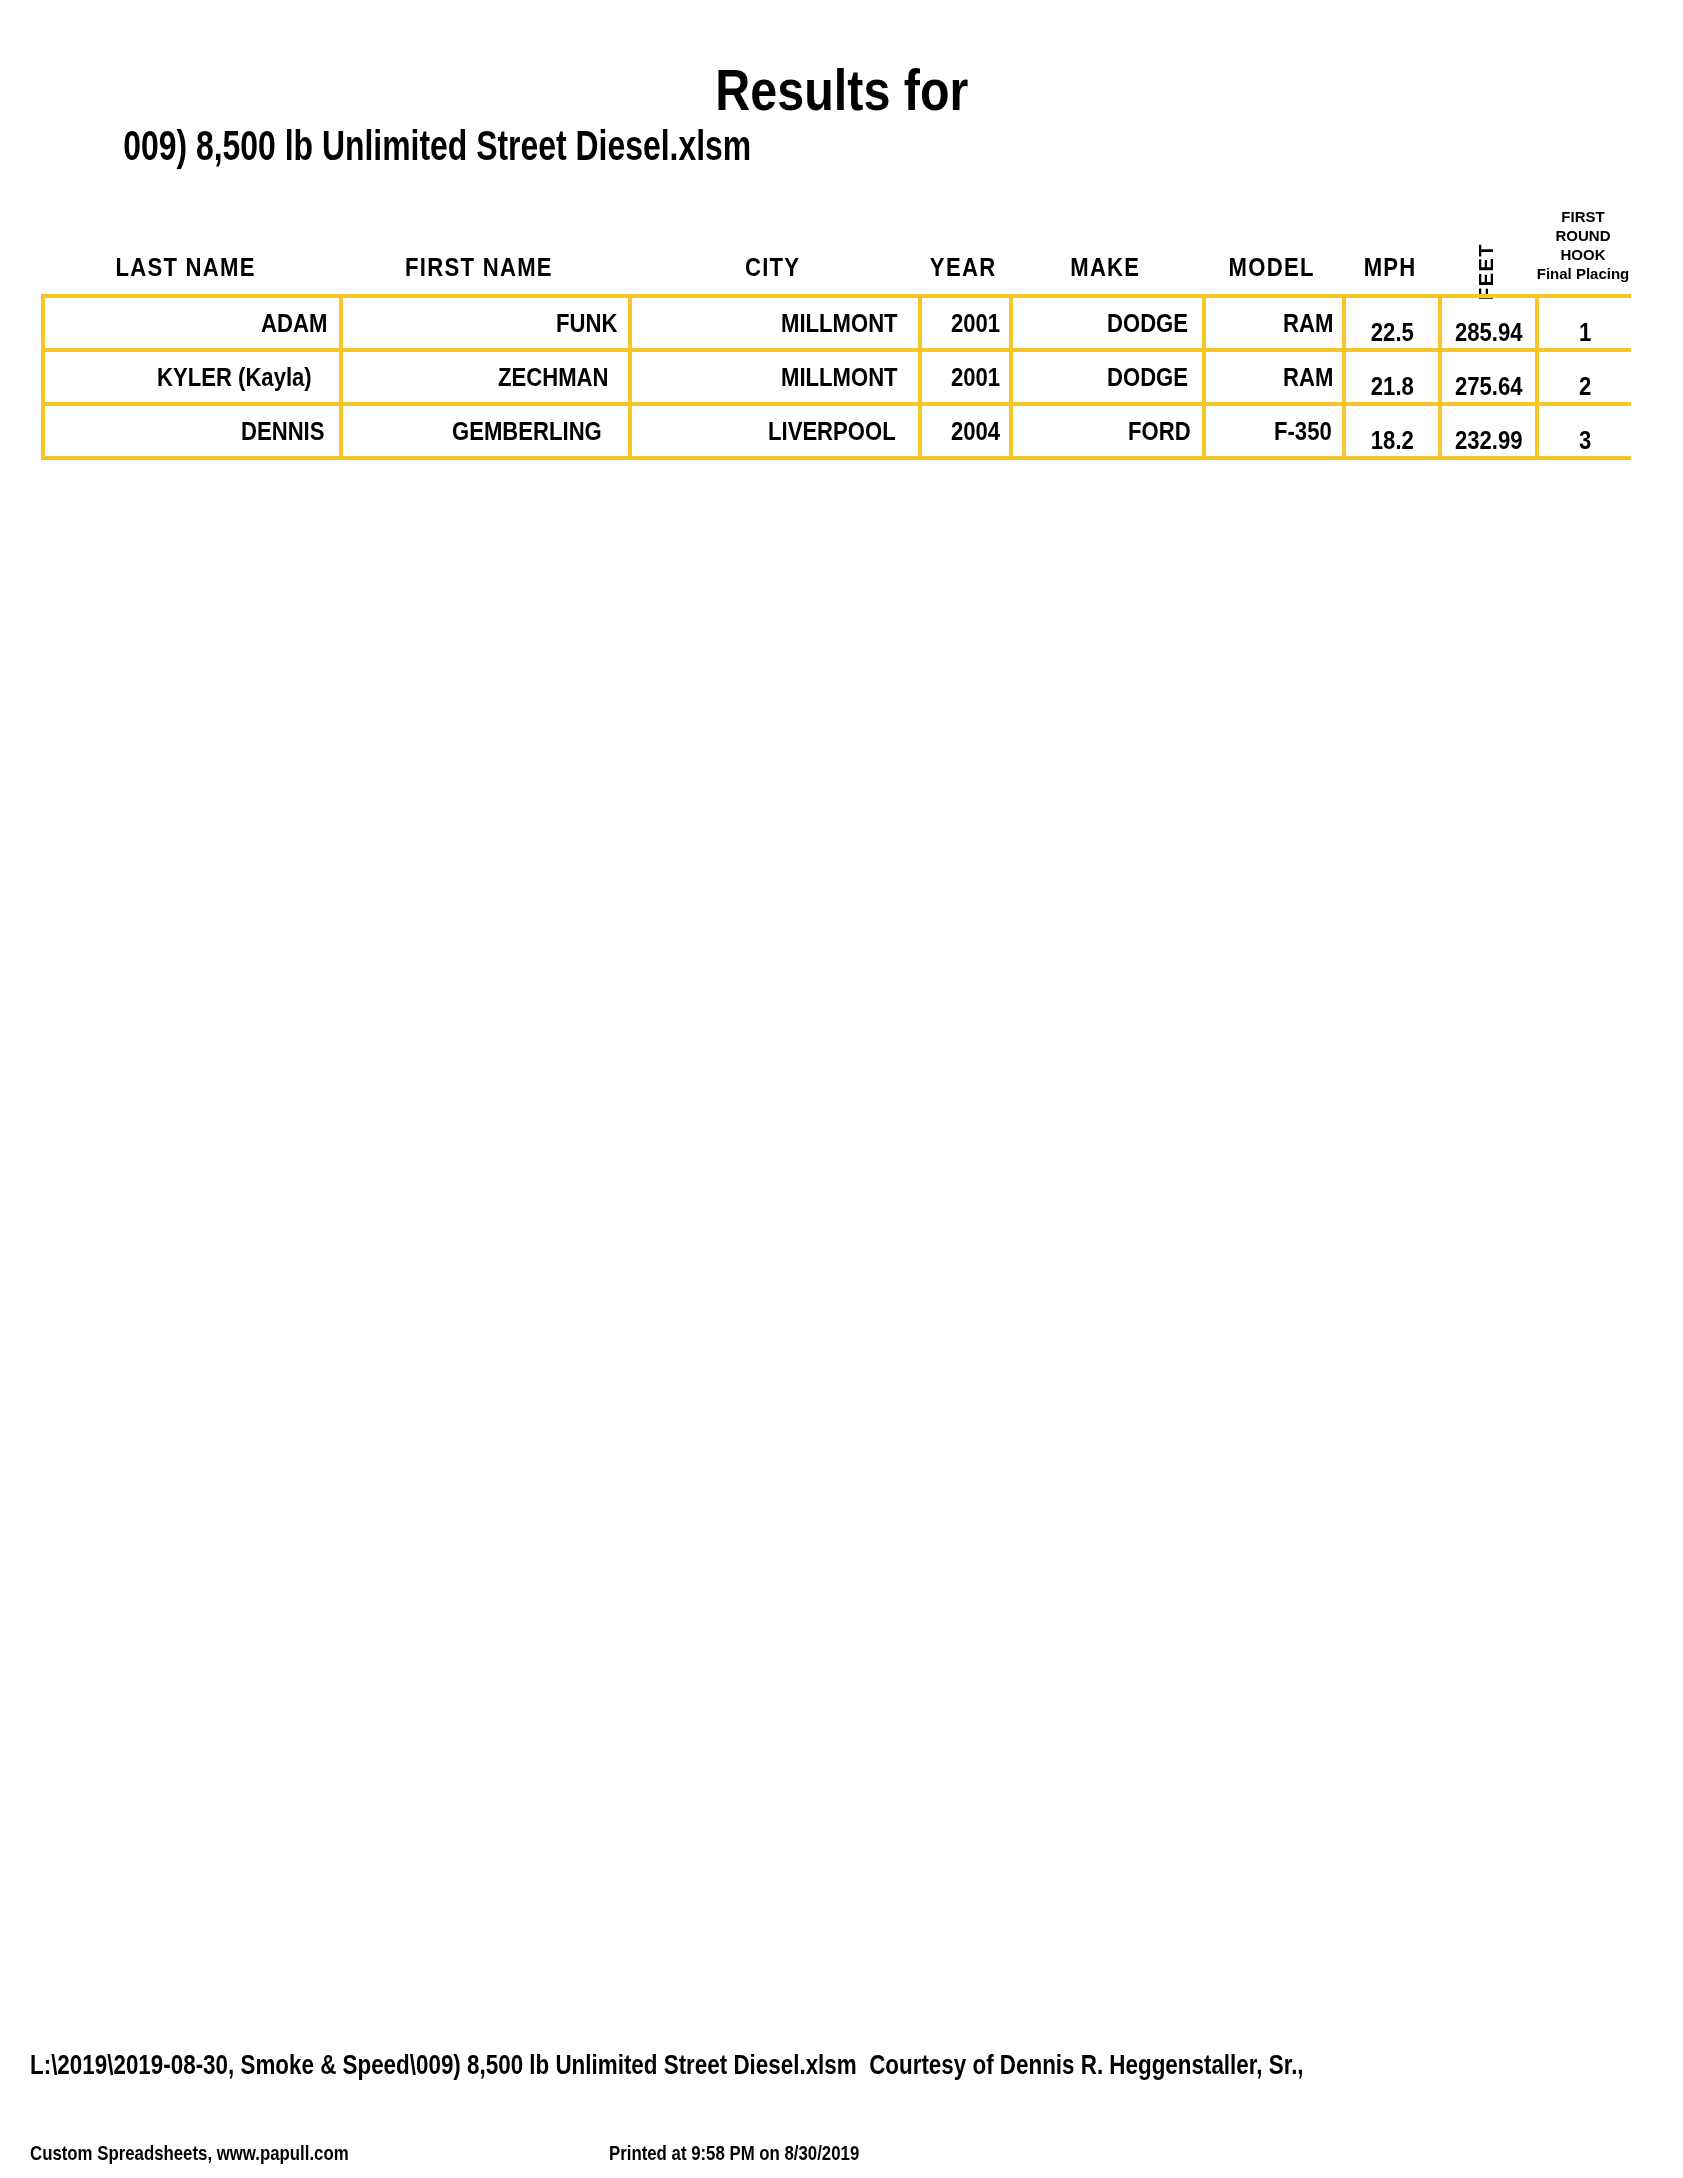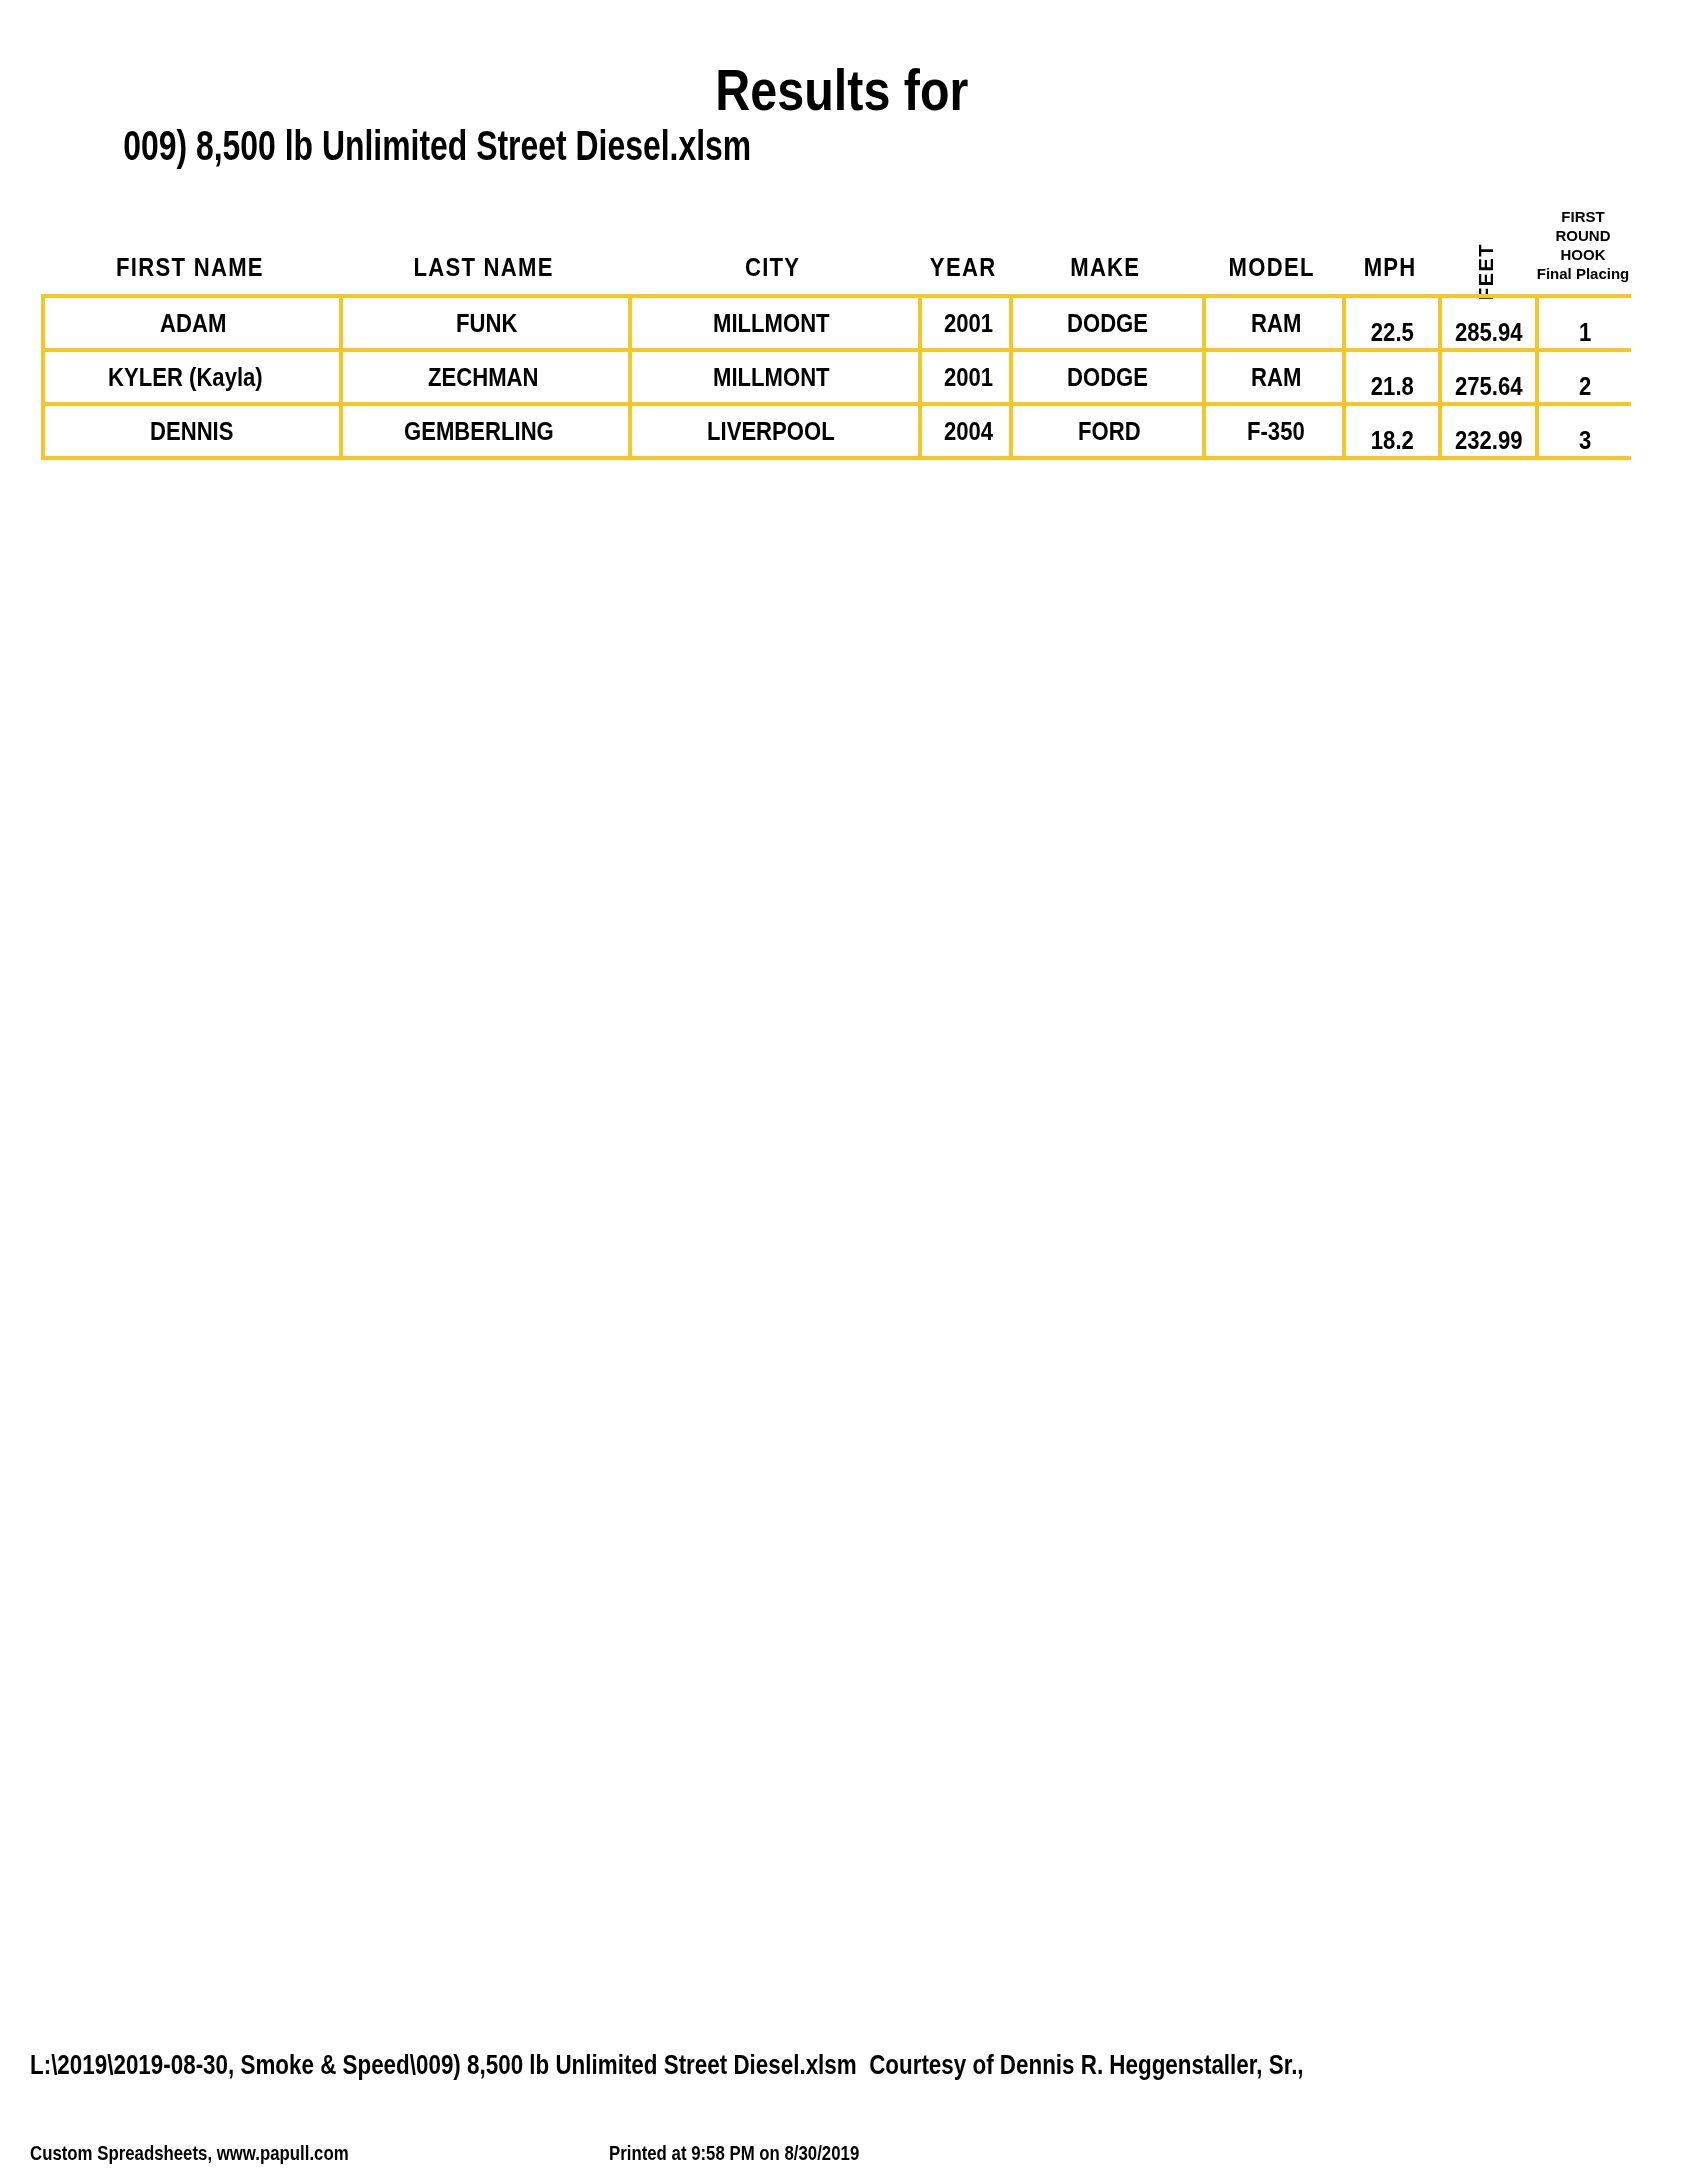--- a/index.html
+++ b/index.html
@@ -42,43 +42,43 @@
   .c8 { flex: 0 0 96px;  width: 96px;  }
 
   
   .tbl { position: absolute; left: 41px; top: 294px; width: 1590px;
          border-top: 4px solid var(--gold); }
   .trow { display: flex; height: 54px; box-sizing: border-box;
           border-bottom: 4px solid var(--gold); }
   .tcell { box-sizing: border-box; border-left: 4px solid var(--gold);
            display: flex; align-items: center; overflow: hidden;
            font-size: 26px; font-weight: bold; }
-  .tcell.al { justify-content: center; padding-left: 14px; }
+  .tcell.al { justify-content: flex-end; padding-left: 14px; }
   .tcell.ac { justify-content: center; align-items: flex-end; }
   .tcell.c8 { border-right: none; }
 
   
   .footer-line1 { position: absolute; left: 30px; top: 2049px; font-size: 28px; font-weight: bold; white-space: pre; }
   .footer-line2 { position: absolute; left: 30px; top: 2093px; width: 1584px; height: 40px; font-size: 21px; font-weight: bold; margin-top: 48px; }
   .footer-line2 .printed { position: absolute; left: 579px; top: 0; }
 </style>
 </head>
 <body>
 
 <div class="sheet">
 
   <div class="title-line1"><span class="sx">Results for</span></div>
   <div class="title-line2"><span class="sx sx-tight">009) 8,500 lb Unlimited Street Diesel.xlsm</span></div>
 
   <div class="headers">
+    <div class="hcell c1">
+        <span class="sx">LAST NAME</span>
+      </div>
     <div class="hcell c0">
         <span class="sx">FIRST NAME</span>
-      </div>
-    <div class="hcell c1">
-        <span class="sx">LAST NAME</span>
       </div>
     <div class="hcell c2">
         <span class="sx">CITY</span>
       </div>
     <div class="hcell c3">
         <span class="sx">YEAR</span>
       </div>
     <div class="hcell c4">
         <span class="sx">MAKE</span>
       </div>

